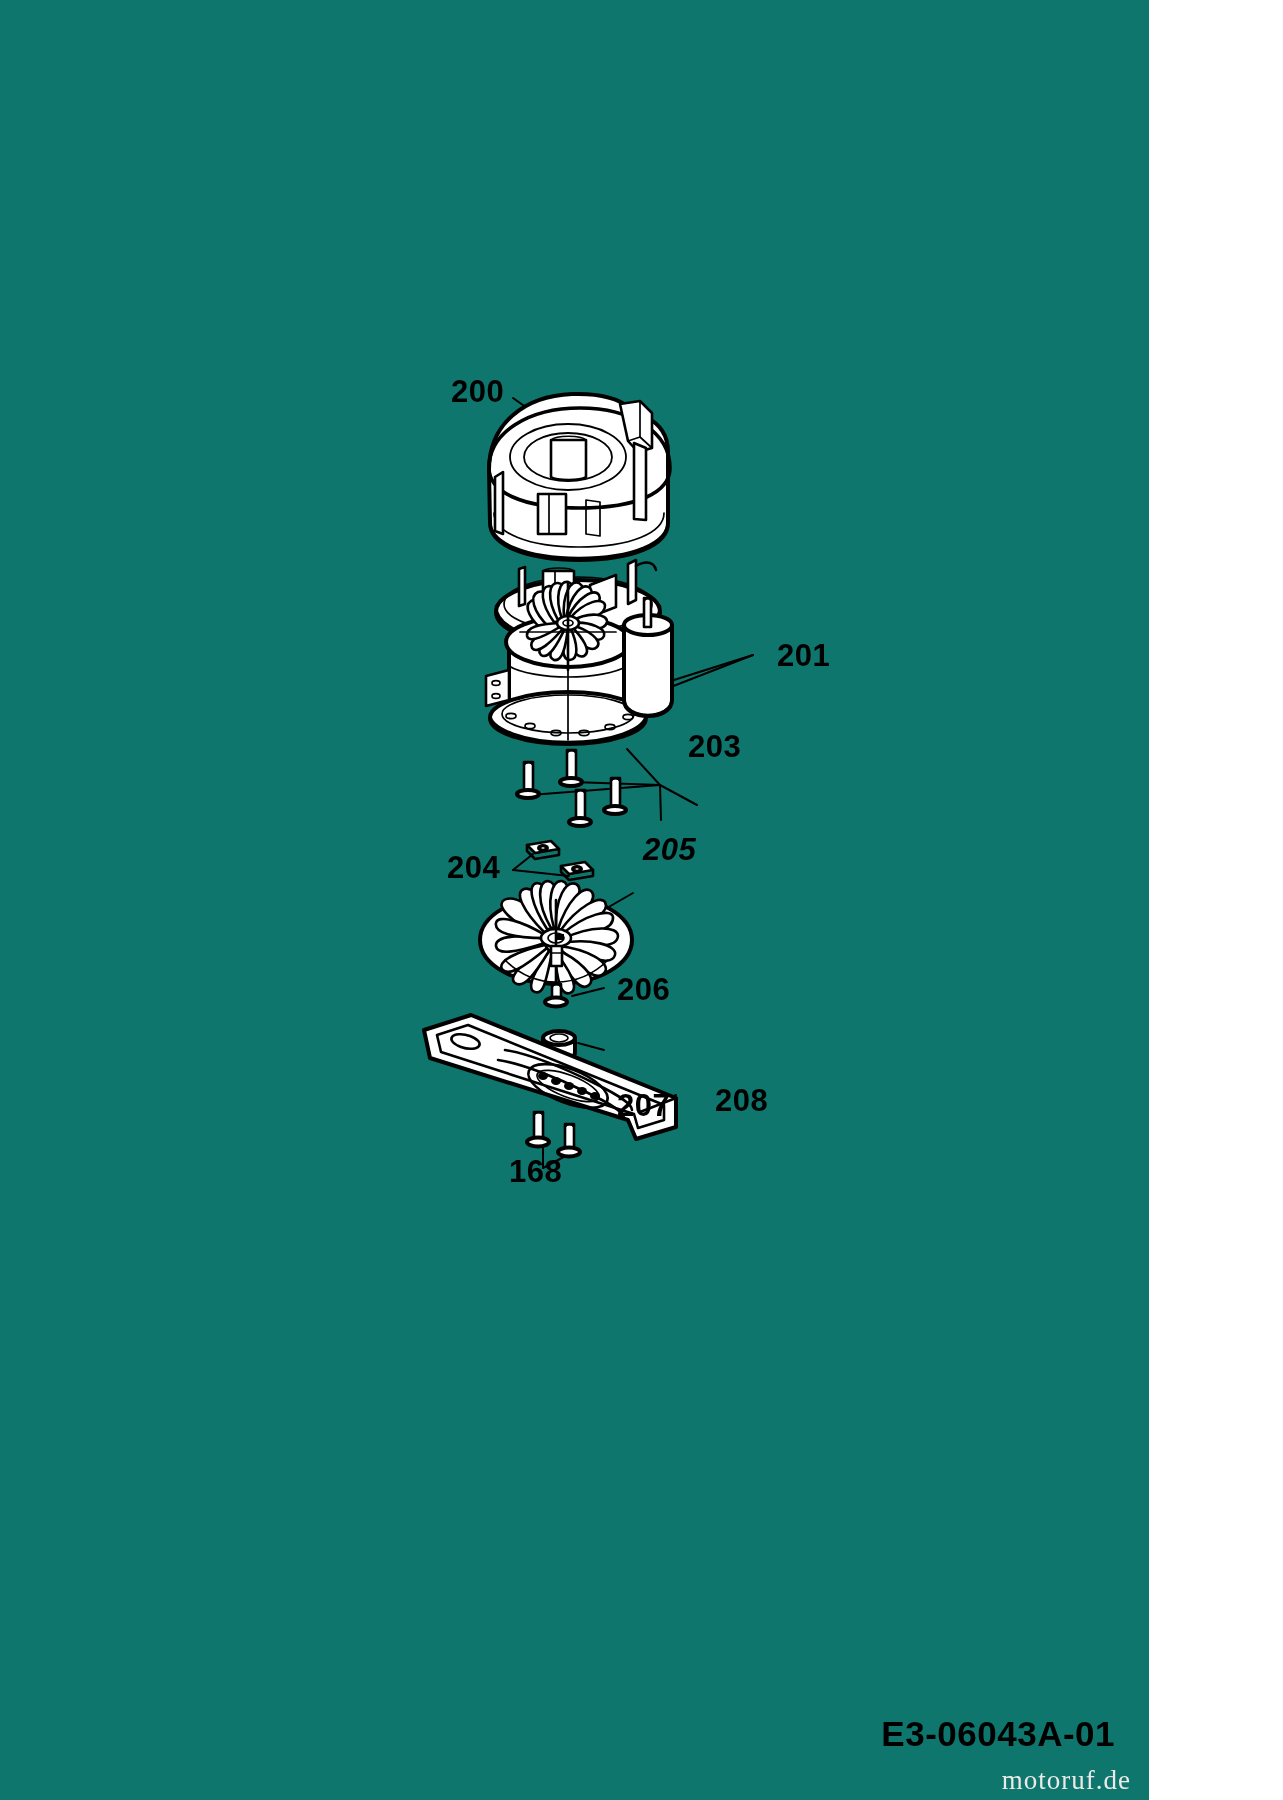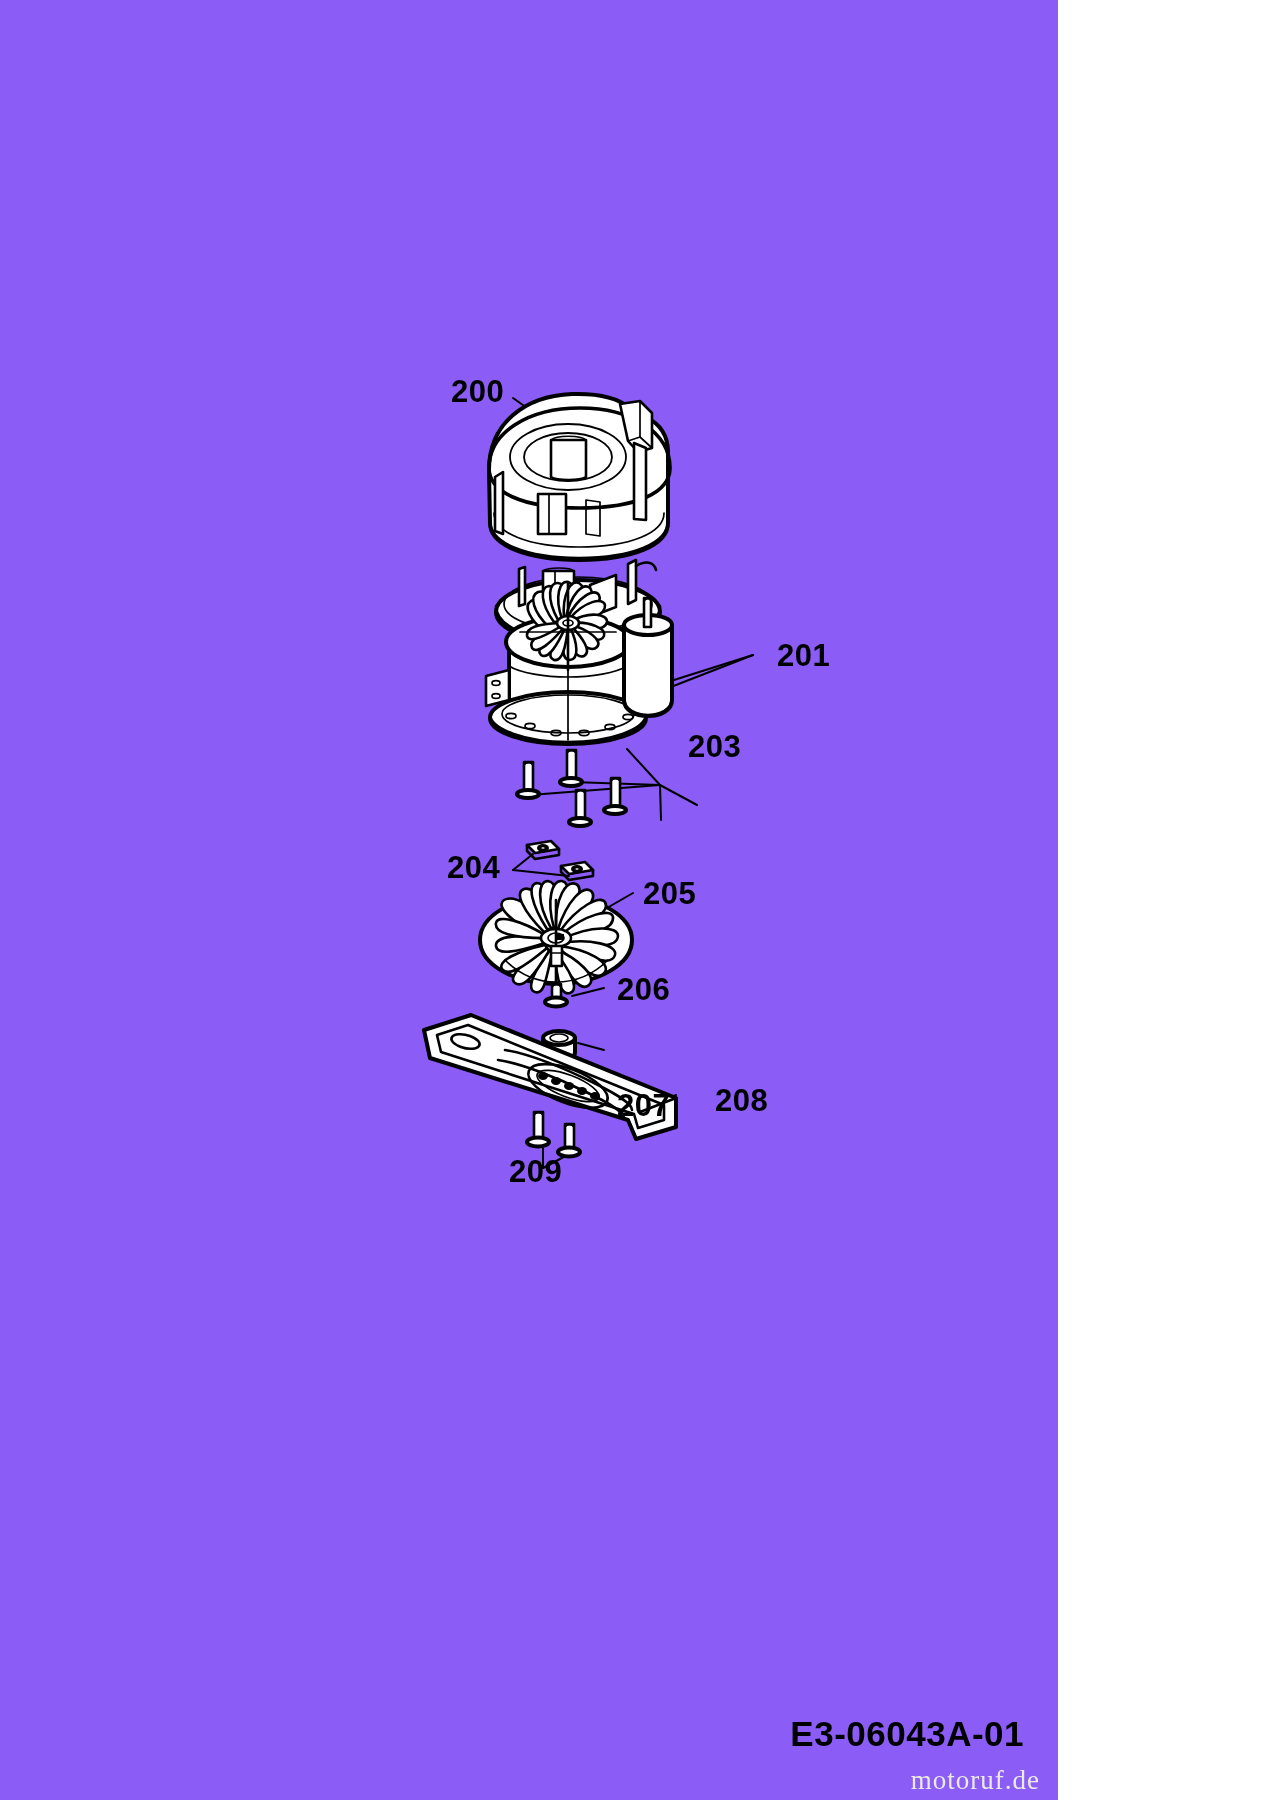--- a/index.html
+++ b/index.html
@@ -5,23 +5,23 @@
   html, body {
     margin: 0;
     padding: 0;
     background: #ffffff;
   }
   body {
     font-family: "Liberation Sans", sans-serif;
   }
   #page {
     position: relative;
-    width: 1058px;
+    width: 1149px;
     height: 1800px;
-    background: #8b5cf6;
+    background: #0f766e;
     overflow: hidden;
     text-align: center;
   }
   #diagram-svg {
     position: absolute;
     left: 0;
     top: 0;
     width: 1283px;
     height: 1800px;
   }
@@ -355,23 +355,23 @@
         <path class="lnT" d="M565,1127 C567,1124 572,1124 574,1127"></path>
         <ellipse class="whH" cx="569" cy="1152" rx="11" ry="4.5"></ellipse>
       </g>
     </g>
   </svg>
 
   <div class="callout-label" style="left:451px; top:376px;">200</div>
   <div class="callout-label" style="left:765px; top:640px;margin-left:12px;">201</div>
   <div class="callout-label" style="left:652px; top:731px;margin-left:36px;">203</div>
   <div class="callout-label" style="left:447px; top:852px;">204</div>
-  <div class="callout-label" style="left:643px; top:878px;">205</div>
+  <div class="callout-label" style="left:643px; top:834px;font-style:italic;">205</div>
   <div class="callout-label" style="left:617px; top:974px;">206</div>
   <div class="callout-label" style="left:617px; top:1042px;margin-top:48px;">207</div>
   <div class="callout-label" style="left:715px; top:1085px;">208</div>
-  <div class="callout-label" style="left:509px; top:1156px;">209</div>
+  <div class="callout-label" style="left:509px; top:1156px;">168</div>
 
   <div id="doc-id">E3-06043A-01</div>
 
   <div id="watermark">motoruf.de</div>
 
 </div>
 
 </body></html>

